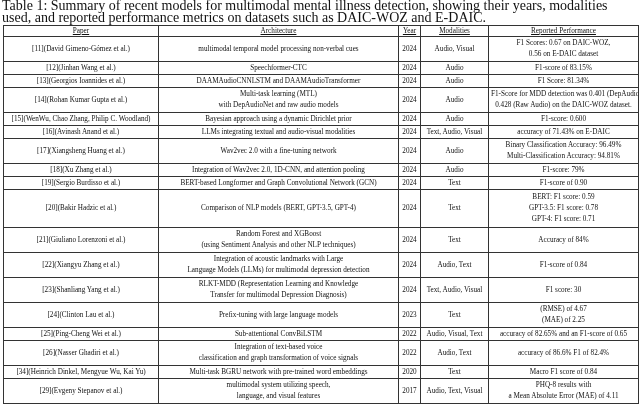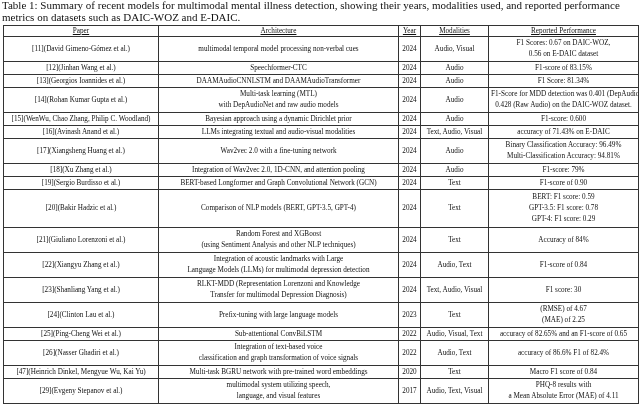--- a/index.html
+++ b/index.html
@@ -3,21 +3,21 @@
 <meta charset="utf-8">
 <style>
   html, body { margin: 0; padding: 0; background: #ffffff; }
   body {
     width: 640px; height: 408px; overflow: hidden;
     font-family: "Liberation Serif", "DejaVu Serif", serif;
     color: #111; position: relative;
   }
   .caption {
     position: absolute; left: 2px; top: 0px; width: 636px;
-    font-size: 11px; line-height: 11.5px;
+    font-size: 14px; line-height: 11.5px;
   }
   table {
     position: absolute; left: 3px; top: 25px; width: 635px;
     border-collapse: collapse; table-layout: fixed;
     font-size: 7.2px; line-height: 8.6px;
   }
   td, th {
     border: 0.8px solid #333; text-align: center; vertical-align: middle;
     padding: 0.5px 2px; font-weight: normal; overflow: hidden; white-space: nowrap;
   }
@@ -161,21 +161,21 @@
       <tr class="h3">
         <td>[20](Bakir Hadzic et al.)</td>
         <td>
           <span class="line">Comparison of NLP models (BERT, GPT-3.5, GPT-4)</span>
         </td>
         <td>2024</td>
         <td>Text</td>
         <td>
           <span class="line">BERT: F1 score: 0.59</span>
           <span class="line">GPT-3.5: F1 score: 0.78</span>
-          <span class="line">GPT-4: F1 score: 0.29</span>
+          <span class="line">GPT-4: F1 score: 0.71</span>
         </td>
       </tr>
       <tr class="h2">
         <td>[21](Giuliano Lorenzoni et al.)</td>
         <td>
           <span class="line">Random Forest and XGBoost</span>
           <span class="line">(using Sentiment Analysis and other NLP techniques)</span>
         </td>
         <td>2024</td>
         <td>Text</td>
@@ -191,21 +191,21 @@
         </td>
         <td>2024</td>
         <td>Audio, Text</td>
         <td>
           <span class="line">F1-score of 0.84</span>
         </td>
       </tr>
       <tr class="h2">
         <td>[23](Shanliang Yang et al.)</td>
         <td>
-          <span class="line">RLKT-MDD (Representation Lorenzoni and Knowledge</span>
+          <span class="line">RLKT-MDD (Representation Learning and Knowledge</span>
           <span class="line">Transfer for multimodal Depression Diagnosis)</span>
         </td>
         <td>2024</td>
         <td>Text, Audio, Visual</td>
         <td>
           <span class="line">F1 score: 30</span>
         </td>
       </tr>
       <tr class="h2">
         <td>[24](Clinton Lau et al.)</td>
@@ -236,21 +236,21 @@
           <span class="line">Integration of text-based voice</span>
           <span class="line">classification and graph transformation of voice signals</span>
         </td>
         <td>2022</td>
         <td>Audio, Text</td>
         <td>
           <span class="line">accuracy of 86.6% F1 of 82.4%</span>
         </td>
       </tr>
       <tr class="h1">
-        <td>[47](Heinrich Dinkel, Mengyue Wu, Kai Yu)</td>
+        <td>[34](Heinrich Dinkel, Mengyue Wu, Kai Yu)</td>
         <td>
           <span class="line">Multi-task BGRU network with pre-trained word embeddings</span>
         </td>
         <td>2020</td>
         <td>Text</td>
         <td>
           <span class="line">Macro F1 score of 0.84</span>
         </td>
       </tr>
       <tr class="h2">

